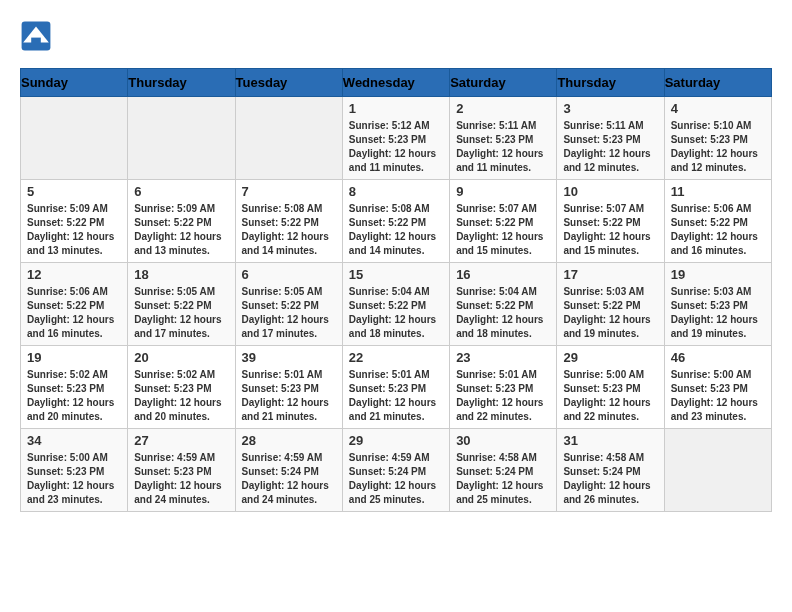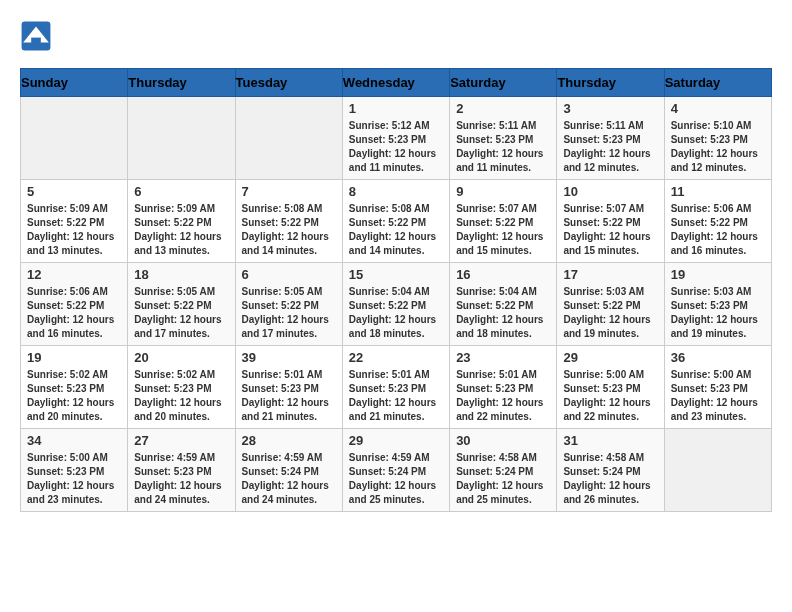--- a/index.html
+++ b/index.html
@@ -224,21 +224,21 @@
           </td>
           <td>
             <span class="day-number">23</span>
             <div class="day-info">Sunrise: 5:01 AM<br>Sunset: 5:23 PM<br>Daylight: 12 hours and 22 minutes.</div>
           </td>
           <td>
             <span class="day-number">29</span>
             <div class="day-info">Sunrise: 5:00 AM<br>Sunset: 5:23 PM<br>Daylight: 12 hours and 22 minutes.</div>
           </td>
           <td>
-            <span class="day-number">36</span>
+            <span class="day-number">46</span>
             <div class="day-info">Sunrise: 5:00 AM<br>Sunset: 5:23 PM<br>Daylight: 12 hours and 23 minutes.</div>
           </td>
         </tr>
         <tr>
           <td>
             <span class="day-number">34</span>
             <div class="day-info">Sunrise: 5:00 AM<br>Sunset: 5:23 PM<br>Daylight: 12 hours and 23 minutes.</div>
           </td>
           <td>
             <span class="day-number">27</span>

